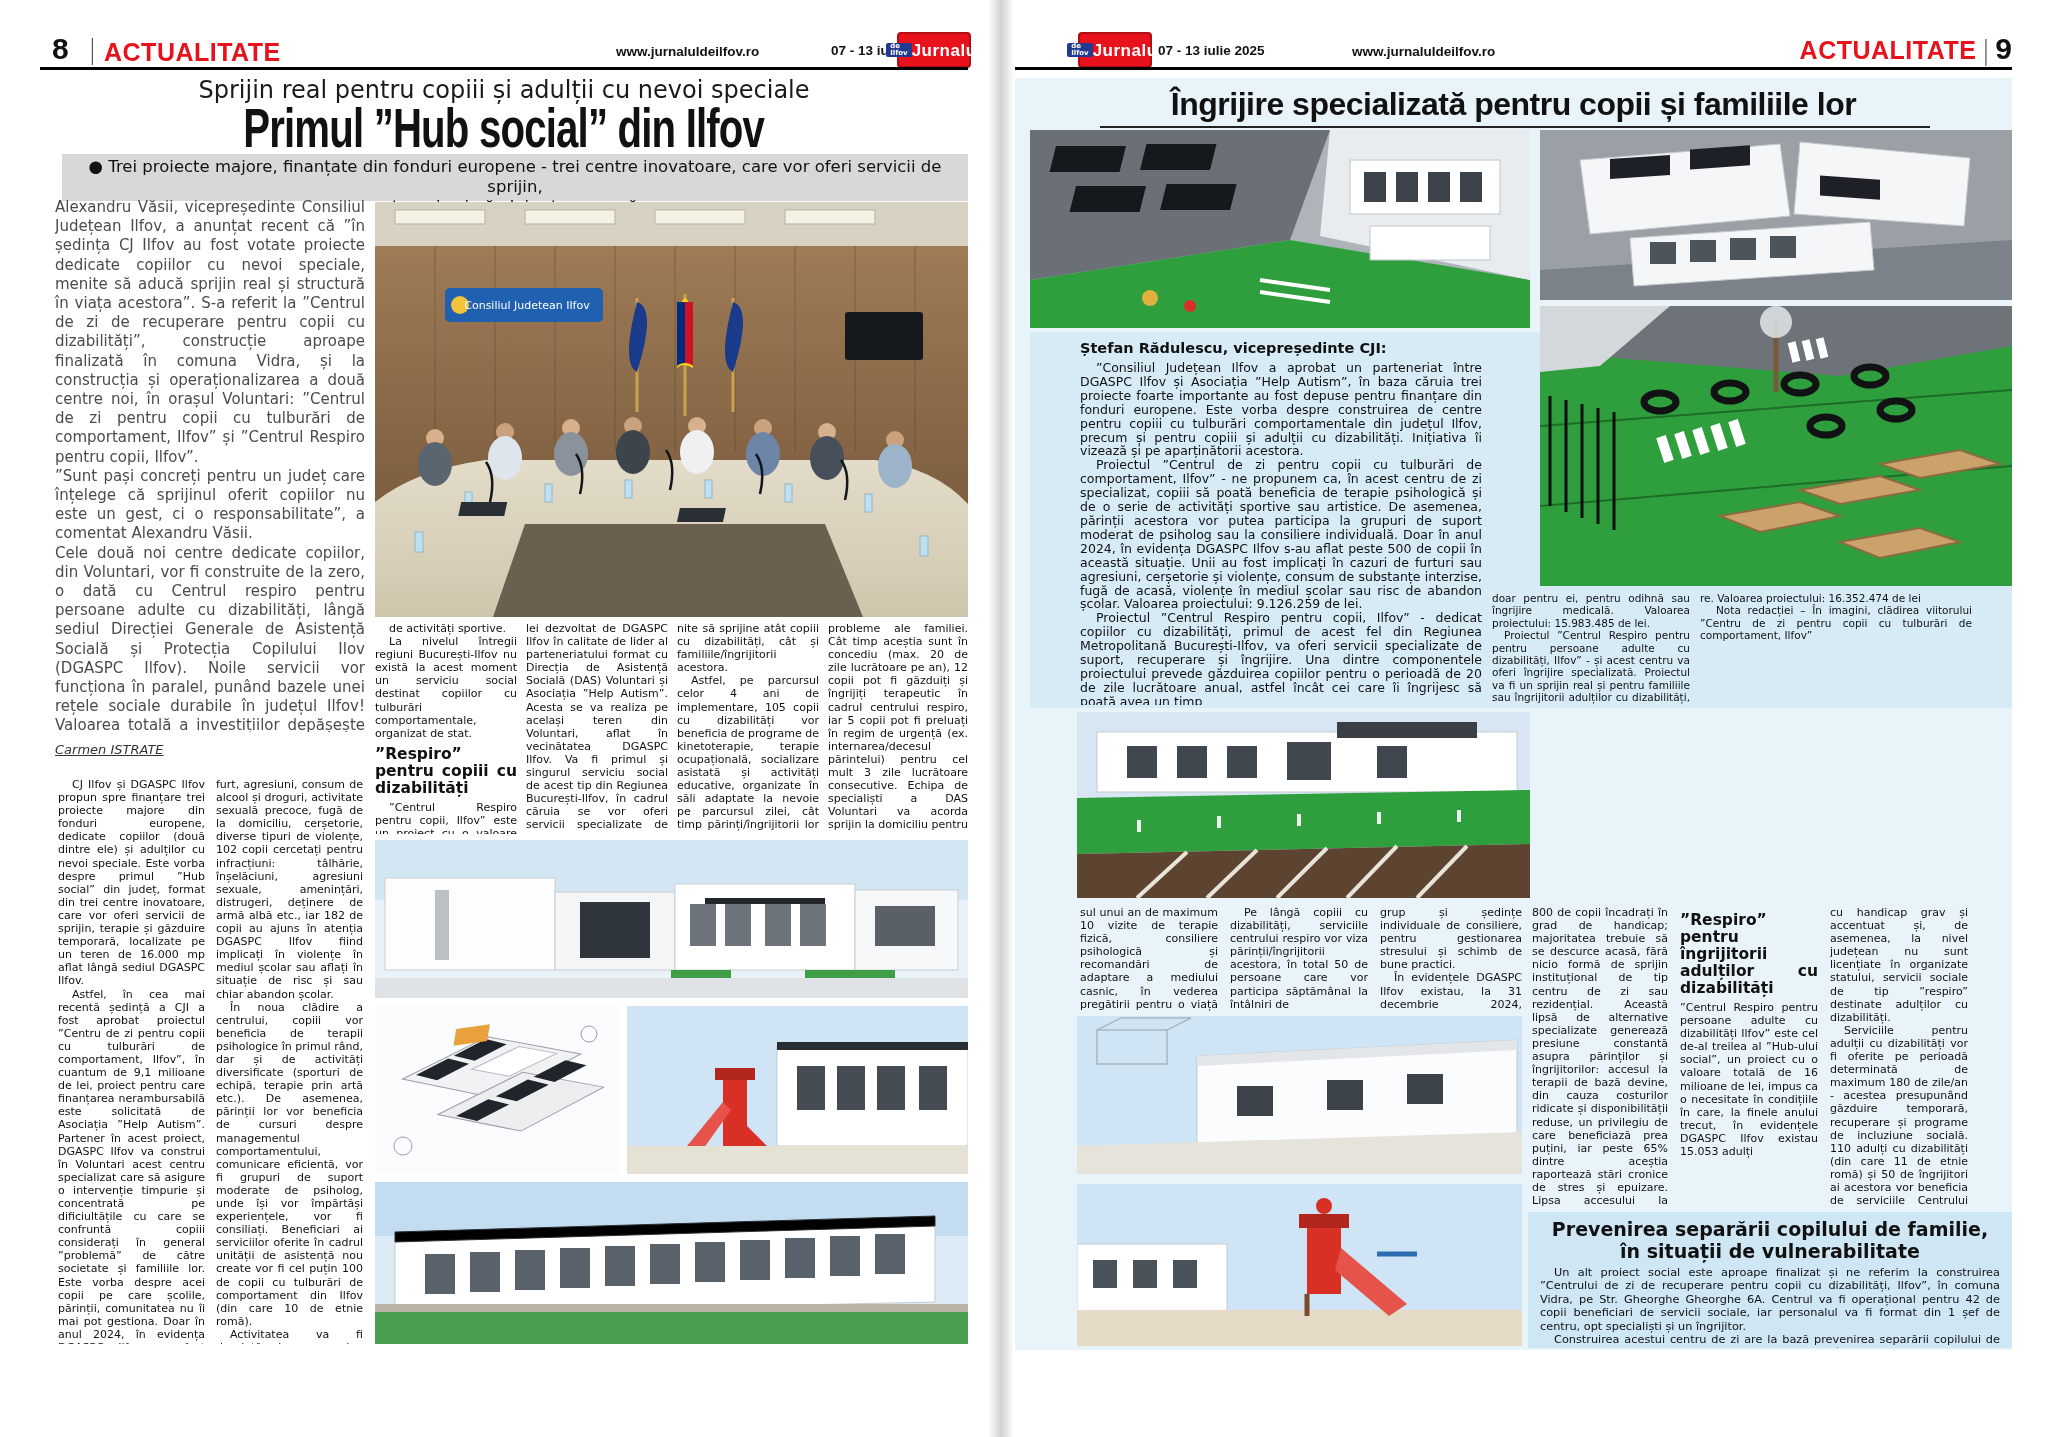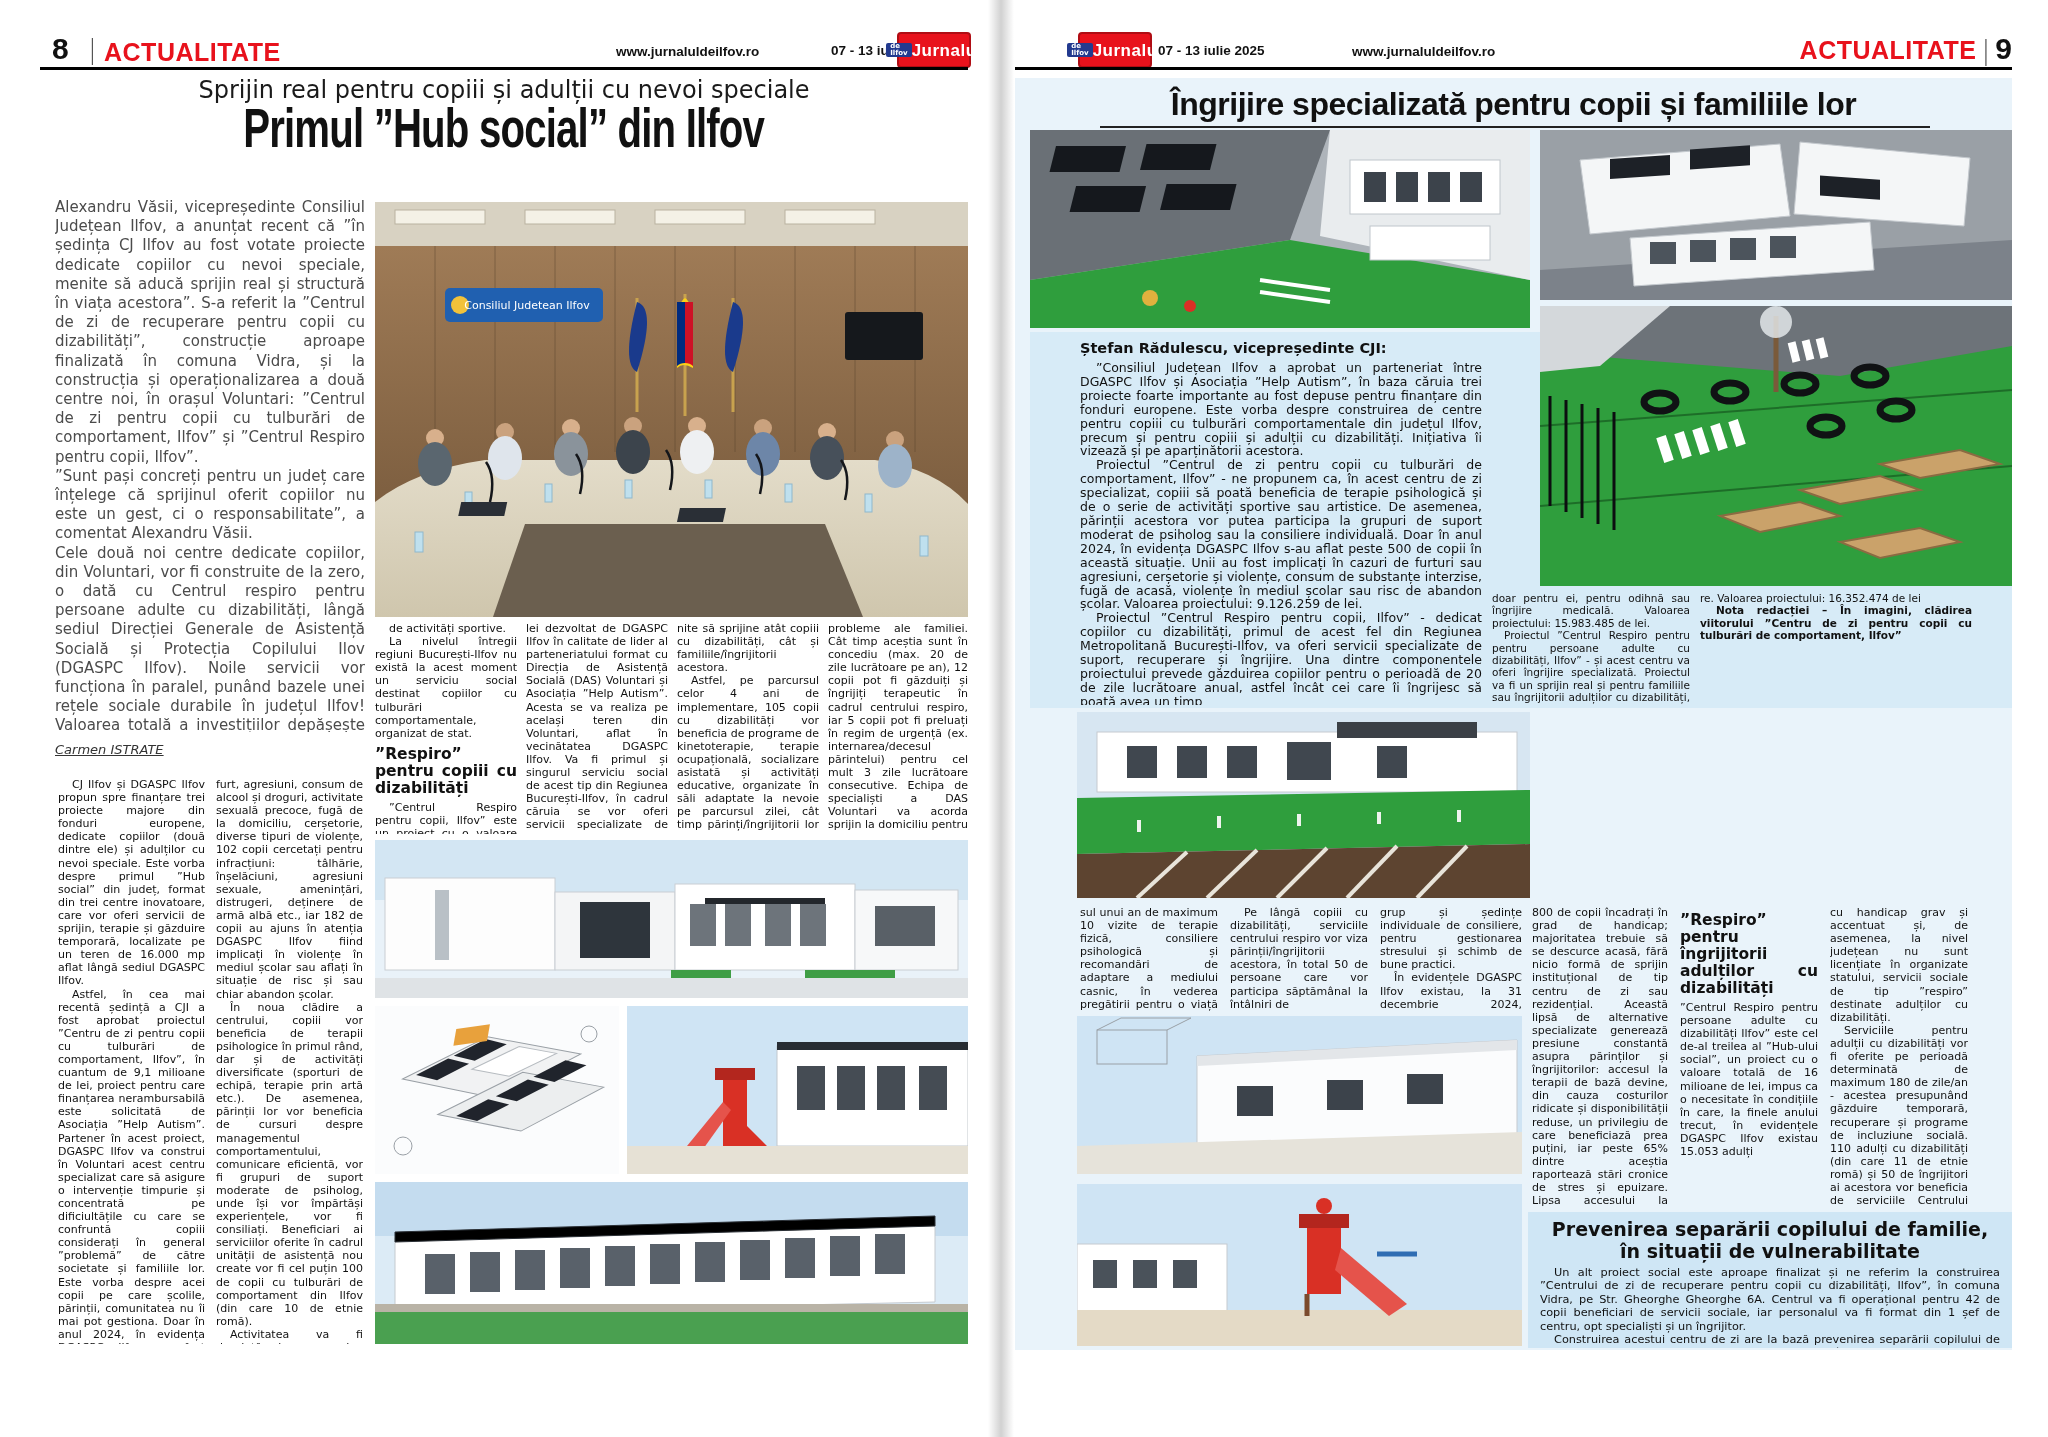--- a/index.html
+++ b/index.html
@@ -33,21 +33,21 @@
   
   .p9panel{background:#e9f3fa;}
   .p9title{font-size:32px;font-weight:bold;text-align:center;font-family:"Liberation Sans",sans-serif;letter-spacing:-.5px;}
   .qblock{background:#d7ebf7;}
   .qbyline{font-size:14.5px;font-weight:bold;}
   .qmain{font-size:12.5px;line-height:13.9px;text-align:justify;overflow:hidden;}
   .qmain p{margin:0;text-indent:16px;}
   .qcont{font-size:10.5px;line-height:12.4px;text-align:justify;overflow:hidden;}
   .qcont p{margin:0;text-indent:12px;}
   .qcont p:first-child{text-indent:0;}
-  .nota{font-weight:bold;text-indent:16px !important;}
+  .nota{font-weight:normal;text-indent:16px !important;}
   .bluebox{background:#cfe6f5;overflow:hidden;}
   .bluebox .btitle{font-size:19px;line-height:22px;font-weight:bold;text-align:center;margin-top:6px;}
   .bluebox .bbody{font-size:11.3px;line-height:13.4px;text-align:justify;padding:4px 12px 0;}
   .bluebox .bbody p{margin:0;text-indent:14px;}
   .img{overflow:hidden;background:#dfe8ef;}
   .img svg{display:block;}
   .gutter{background:linear-gradient(90deg,rgba(0,0,0,0) 0%,rgba(0,0,0,.18) 50%,rgba(0,0,0,0) 100%);}
 </style>
 </head>
 <body>
@@ -61,20 +61,24 @@
   <div class="abs date" style="left:831px;top:43px;">07 - 13 iulie 2025</div>
   <div class="abs logo" style="left:897px;top:32px;width:70px;height:32px;">
     <span class="ltop">de Ilfov</span>
     <span class="lmain">Jurnalul</span>
   </div>
   <div class="abs rule" style="left:40px;top:67px;width:928px;"></div>
 
   <div class="abs kicker" style="left:40px;top:76px;width:928px;">Sprijin real pentru copiii și adulții cu nevoi speciale</div>
   <div class="abs" style="left:40px;top:100px;width:928px;text-align:center;">
     <span class="headline" style="display:inline-block;">Primul ”Hub social” din Ilfov</span>
+  </div>
+  <div class="abs lede" style="left:62px;top:154px;width:906px;height:44px;">
+    <div>● Trei proiecte majore, finanțate din fonduri europene - trei centre inovatoare, care vor oferi servicii de sprijin,</div>
+    <div>terapie și găzduire temporară</div>
   </div>
 
   <div class="abs intro" style="left:55px;top:198px;width:310px;height:534px;">
       <p>Alexandru Văsii, vicepreședinte Consiliul Județean Ilfov, a anunțat recent că ”în ședința CJ Ilfov au fost votate proiecte dedicate copiilor cu nevoi speciale, menite să aducă sprijin real și structură în viața acestora”. S-a referit la ”Centrul de zi de recuperare pentru copii cu dizabilități”, construcție aproape finalizată în comuna Vidra, și la construcția și operaționalizarea a două centre noi, în orașul Voluntari: ”Centrul de zi pentru copii cu tulburări de comportament, Ilfov” și ”Centrul Respiro pentru copii, Ilfov”.</p>
       <p>”Sunt pași concreți pentru un județ care înțelege că sprijinul oferit copiilor nu este un gest, ci o responsabilitate”, a comentat Alexandru Văsii.</p>
       <p>Cele două noi centre dedicate copiilor, din Voluntari, vor fi construite de la zero, o dată cu Centrul respiro pentru persoane adulte cu dizabilități, lângă sediul Direcției Generale de Asistență Socială și Protecția Copilului Ilov (DGASPC Ilfov). Noile servicii vor funcționa în paralel, punând bazele unei rețele sociale durabile în județul Ilfov! Valoarea totală a investițiilor depășește 41 de milioane de lei, iar durata de implementare este de aproximativ 4 ani.</p>
     </div>
   <div class="abs byline8" style="left:55px;top:742px;width:310px;">Carmen ISTRATE</div>
 
   <div class="abs img" style="left:375px;top:202px;width:593px;height:415px;">

